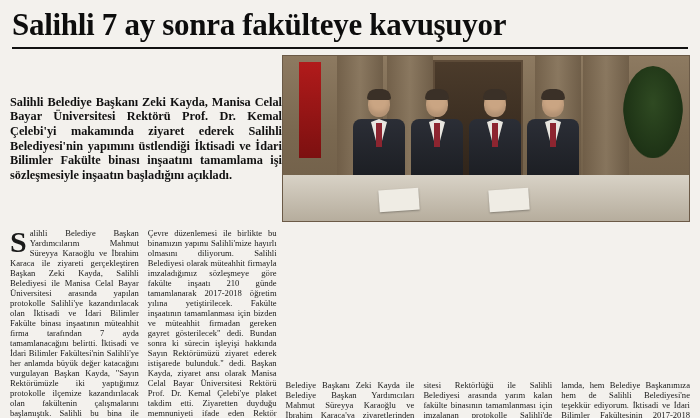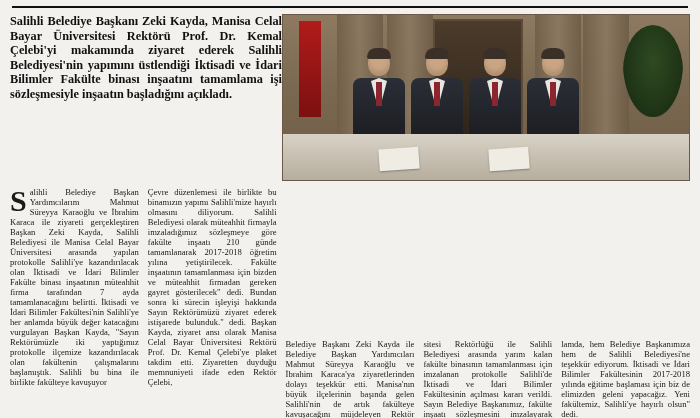--- a/index.html
+++ b/index.html
@@ -31,20 +31,21 @@
     margin: 2px 0 5px 2px;
     white-space: nowrap;
   }
   .rule {
     height: 2px;
     background: #111;
     margin: 0 2px 6px 2px;
   }
   .lead-wrap {
     display: flex;
+    align-items: center;
   }
   .lead {
     width: 272px;
     font-family: "Liberation Serif", serif;
     font-weight: bold;
     font-size: 12.3px;
     line-height: 14.6px;
     color: #111;
     text-align: justify;
     flex: 0 0 272px;
@@ -161,20 +162,21 @@
     line-height: 25px;
     font-weight: bold;
     padding: 1px 3px 0 0;
   }
 </style>
 </head>
 <body>
 
 <div class="page">
 
+  <div class="headline">Salihli 7 ay sonra fakülteye kavuşuyor</div>
 
   <div class="rule"></div>
 
   <div class="lead-wrap">
 
     <div class="lead">Salihli Belediye Başkanı Zeki Kayda, Manisa Celal Bayar Üniversitesi Rektörü Prof. Dr. Kemal Çelebi'yi makamında ziyaret ederek Salihli Belediyesi'nin yapımını üstlendiği İktisadi ve İdari Bilimler Fakülte binası inşaatını tamamlama işi sözleşmesiyle inşaatın başladığını açıkladı.</div>
 
     <div class="photo">
       <div class="ph-wall"></div>
       <div class="ph-panel" style="left:54px"></div>

